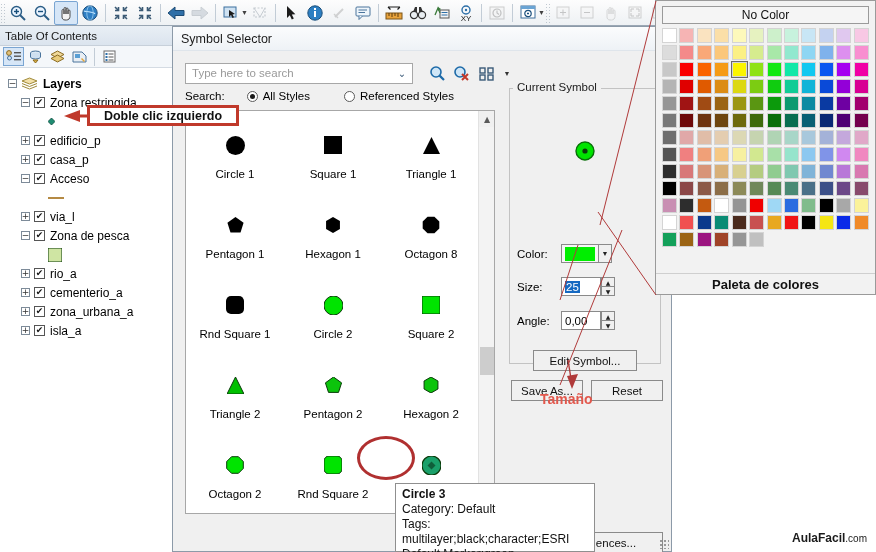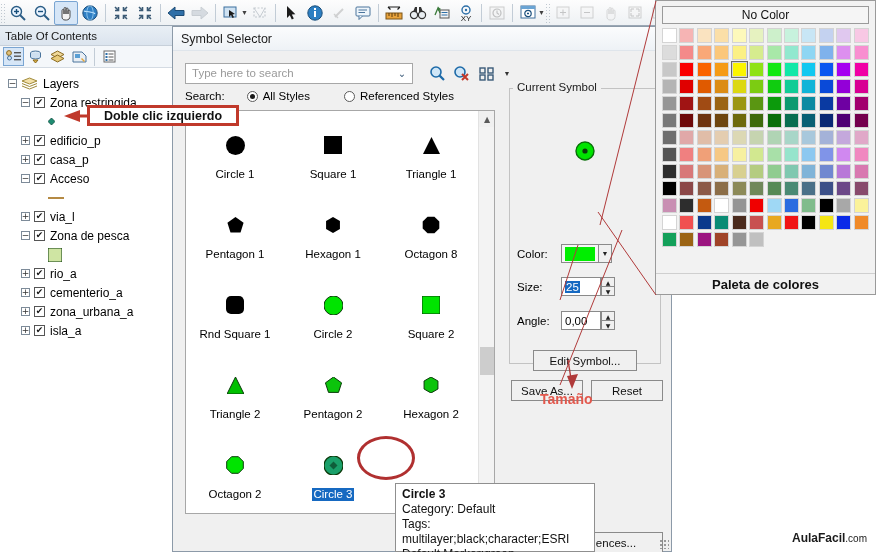--- a/index.html
+++ b/index.html
@@ -441,21 +441,21 @@
   <div id="tree">
     <div class="row" style="padding-left:6px;">
       <span class="exp">−</span>
       <span style="margin-right:5px;display:inline-flex;">
         <svg width="17" height="13" viewBox="0 0 17 13">
             <path d="M8.5 1 L16 4 L8.5 7 L1 4 Z" fill="#f3e0a8" stroke="#a08a3a"></path>
             <path d="M1 6.5 L8.5 9.5 L16 6.5" fill="none" stroke="#a08a3a"></path>
             <path d="M1 9 L8.5 12 L16 9" fill="none" stroke="#a08a3a"></path>
           </svg>
       </span>
-      <span class="lbl" style="font-weight:normal;">Layers</span>
+      <span class="lbl" style="font-weight:bold;">Layers</span>
     </div>
     <div id="layer-rows">
         <div class="row" style="padding-left: 19px;">
           <span class="exp">−</span>
           <span class="cb"></span>
           <span class="lbl">Zona restringida</span>
         </div>
         <div class="swatch-row" style="padding-left: 46px;">
           <svg width="7" height="7" viewBox="0 0 7 7">
             <polygon points="3.5,0 7,3.5 3.5,7 0,3.5" fill="#1e8c72" stroke="#0a4a3a" stroke-width="0.8"></polygon>
@@ -664,20 +664,28 @@
             </div>
             <div class="sym-name">Hexagon 2</div>
           </div>
           <div class="sym-cell">
             <div class="sym-gfx">
               <svg width="18" height="18" viewBox="0 0 18 18">
                 <polygon points="17.31,12.44 12.44,17.31 5.56,17.31 0.69,12.44 0.69,5.56 5.56,0.69 12.44,0.69 17.31,5.56" fill="#00e400" stroke="#0a3a0a" stroke-width="1"></polygon>
               </svg>
             </div>
             <div class="sym-name">Octagon 2</div>
+          </div>
+          <div class="sym-cell">
+            <div class="sym-gfx">
+              <svg width="18" height="18" viewBox="0 0 18 18">
+                <rect x="0" y="0" width="18" height="18" rx="5.040000000000001" fill="#00e400" stroke="#0a3a0a" stroke-width="1"></rect>
+              </svg>
+            </div>
+            <div class="sym-name">Rnd Square 2</div>
           </div>
           <div class="sym-cell">
             <div class="sym-gfx">
               <svg width="19" height="19" viewBox="0 0 19 19">
                 <circle cx="9.5" cy="9.5" r="9.5" fill="#1aa06a" stroke="#0a3a0a" stroke-width="1.2"></circle>
                 <polygon points="9.5,5.5 13.5,9.5 9.5,13.5 5.5,9.5" fill="#0f5e3a"></polygon>
               </svg>
             </div>
             <div class="sym-name selected">Circle 3</div>
           </div>

